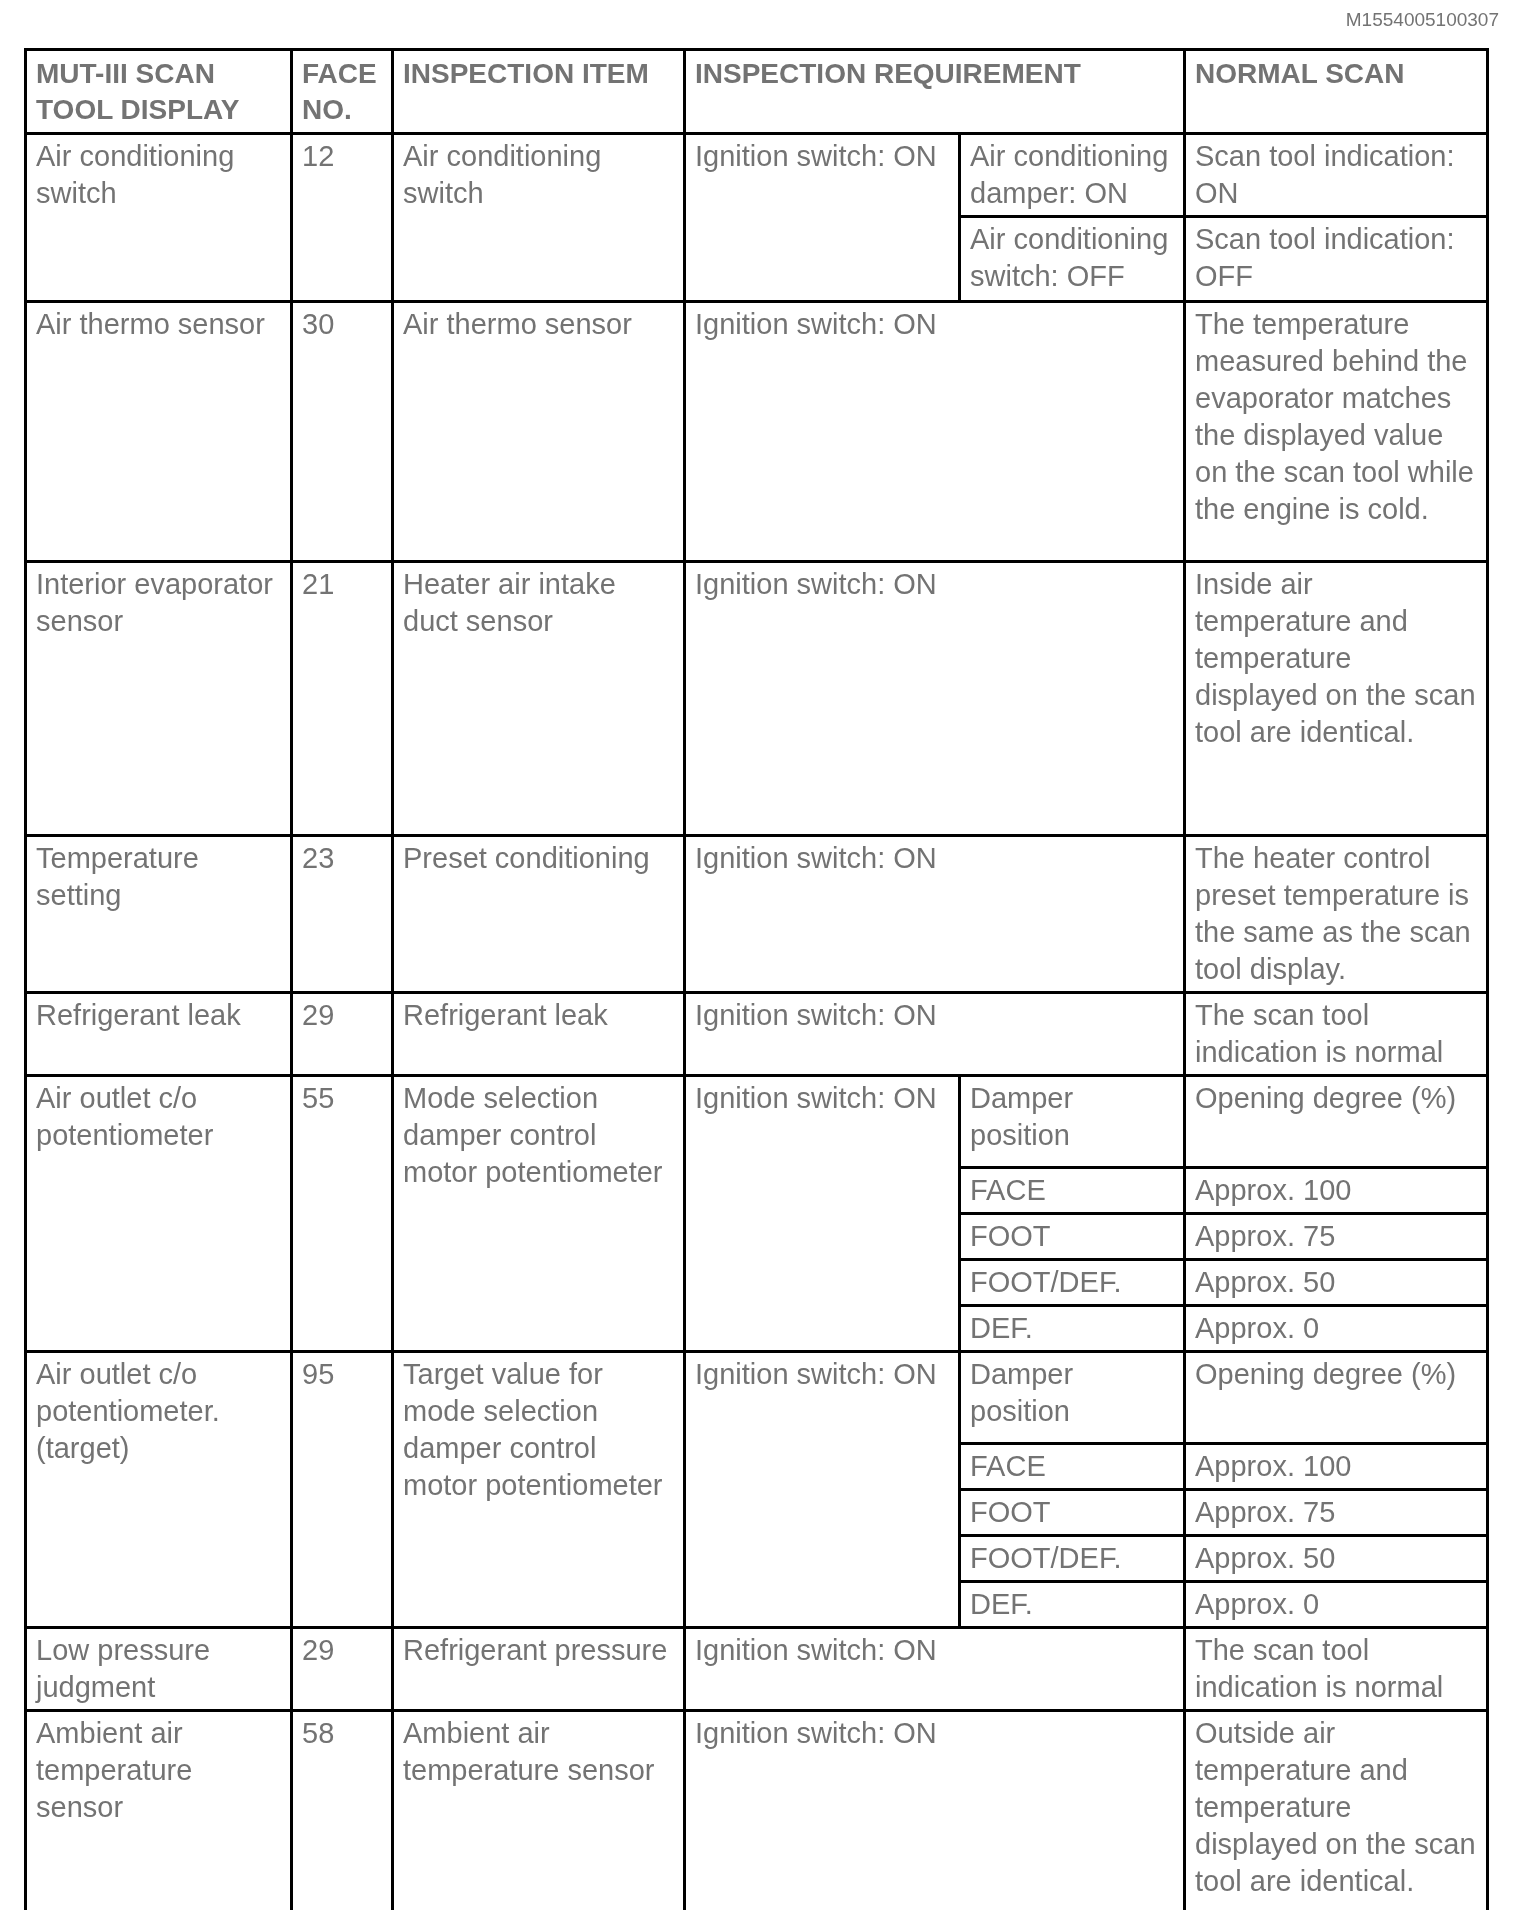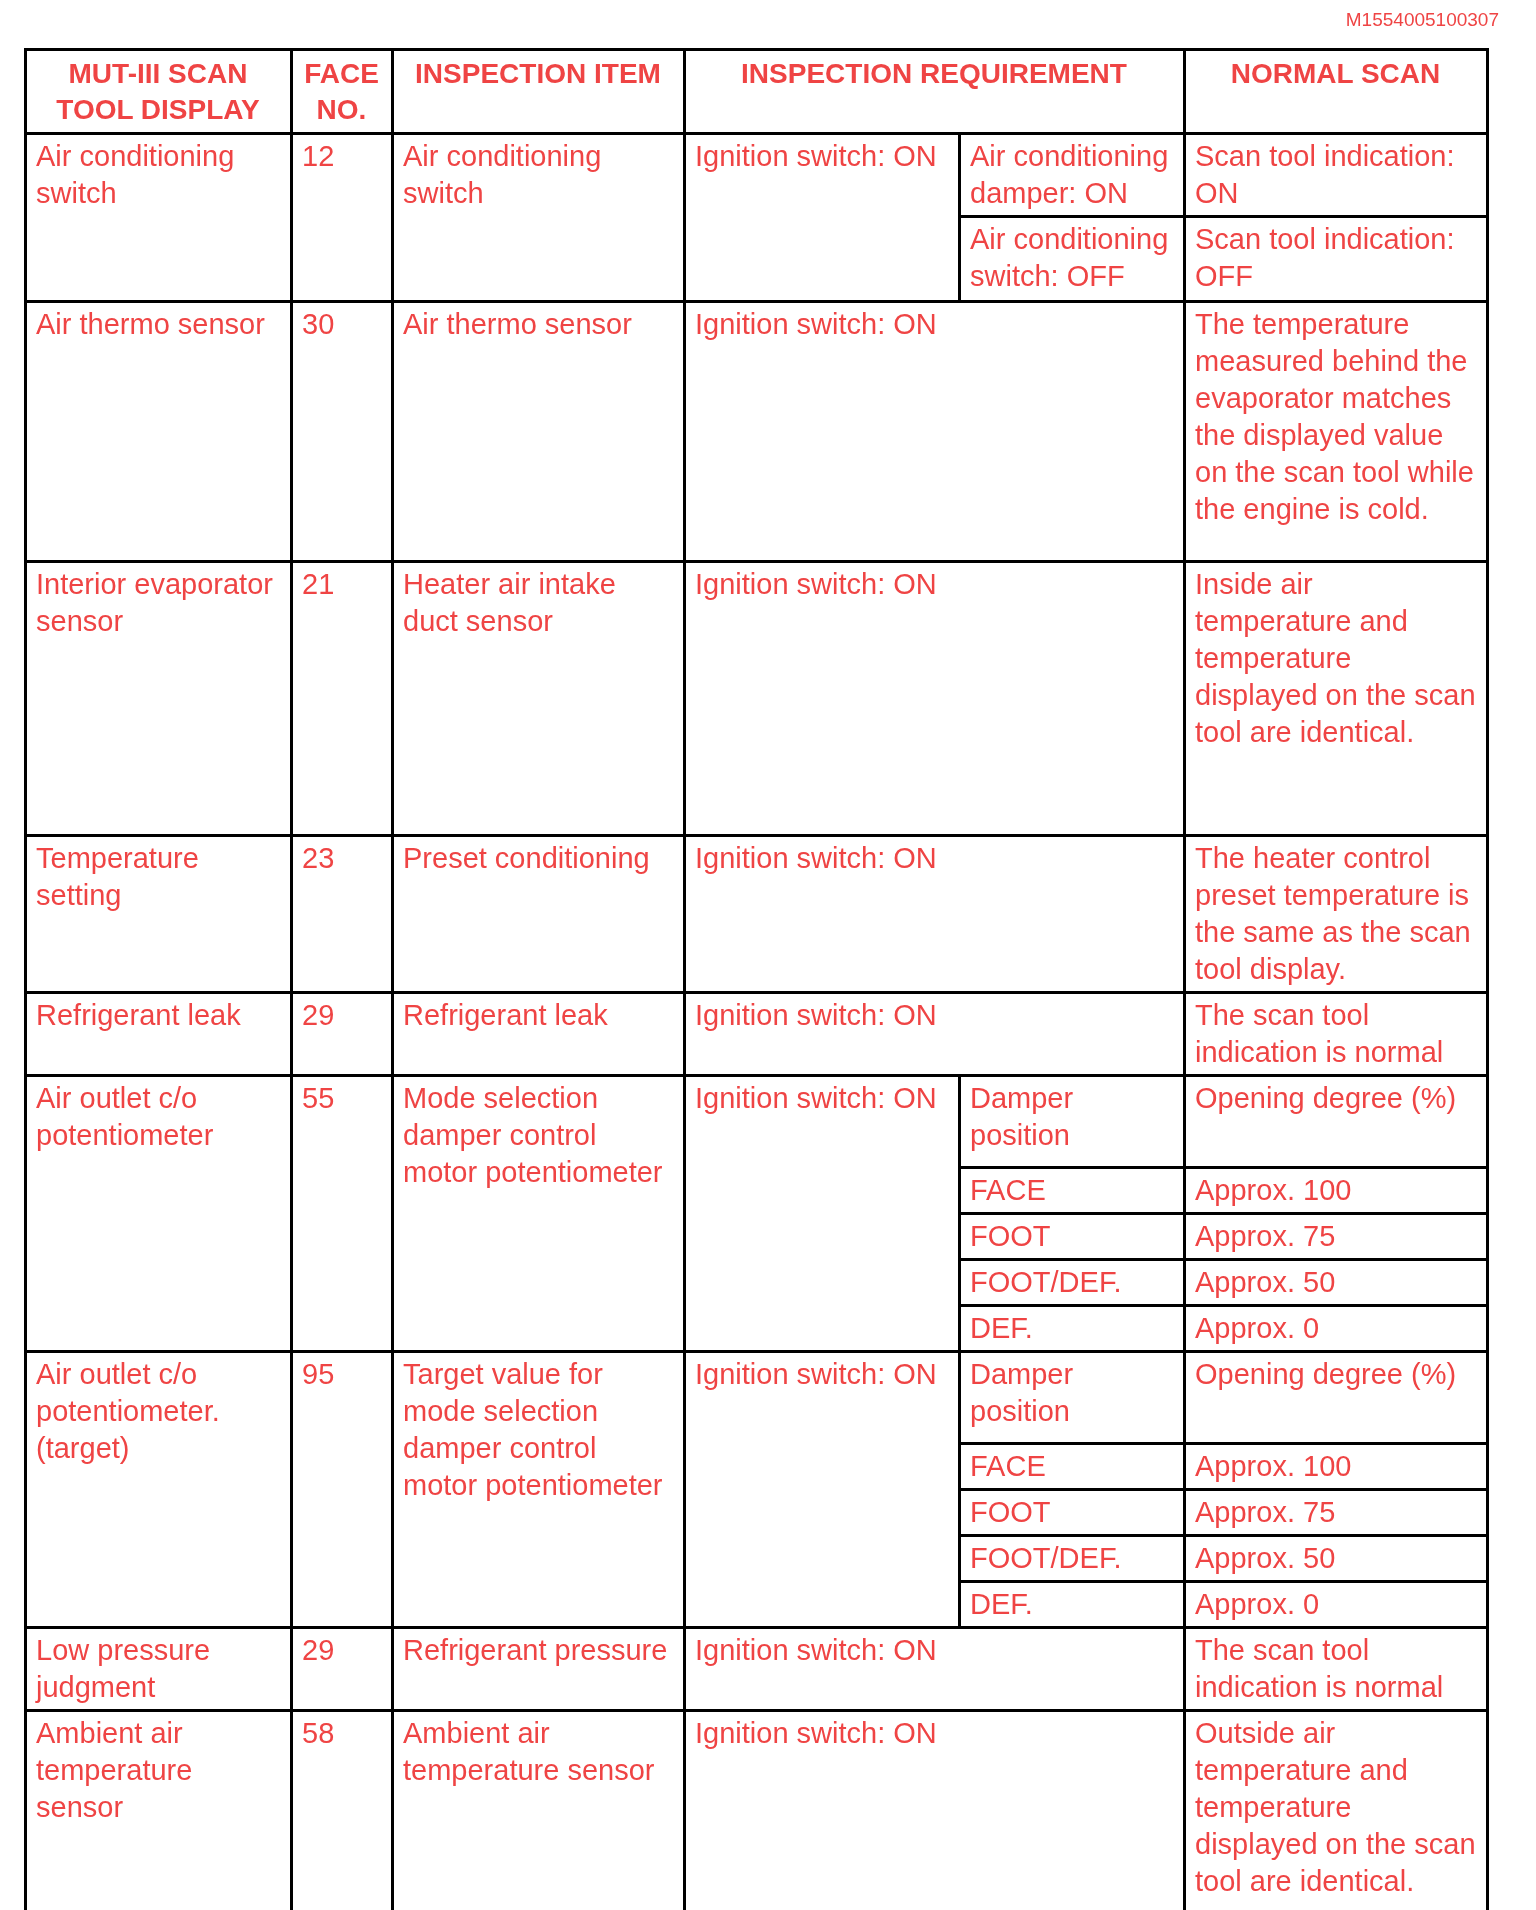--- a/index.html
+++ b/index.html
@@ -1,21 +1,21 @@
 <!DOCTYPE html>
 <html><head>
 <meta charset="utf-8">
 <style>
   html,body { margin:0; padding:0; background:#ffffff; }
   .page {
     position:relative;
     width:1536px;
     height:1910px;
     background:#ffffff;
-    color:#ef4444;
+    color:#737373;
     font-family:"Liberation Sans","DejaVu Sans",sans-serif;
   }
   .doc-id {
     position:absolute;
     top:9px;
     right:37px;
     font-size:19px;
     line-height:22px;
   }
   table.spec {
@@ -35,21 +35,20 @@
     line-height:37px;
     font-weight:normal;
     overflow:hidden;
     word-wrap:break-word;
   }
   table.spec th {
     font-weight:bold;
     font-size:28px;
     line-height:36px;
     padding-top:5px;
-    text-align:center;
   }
 </style>
 </head>
 <body>
 
 <div class="page">
 
   <div class="doc-id">M1554005100307</div>
 
   <table class="spec">

